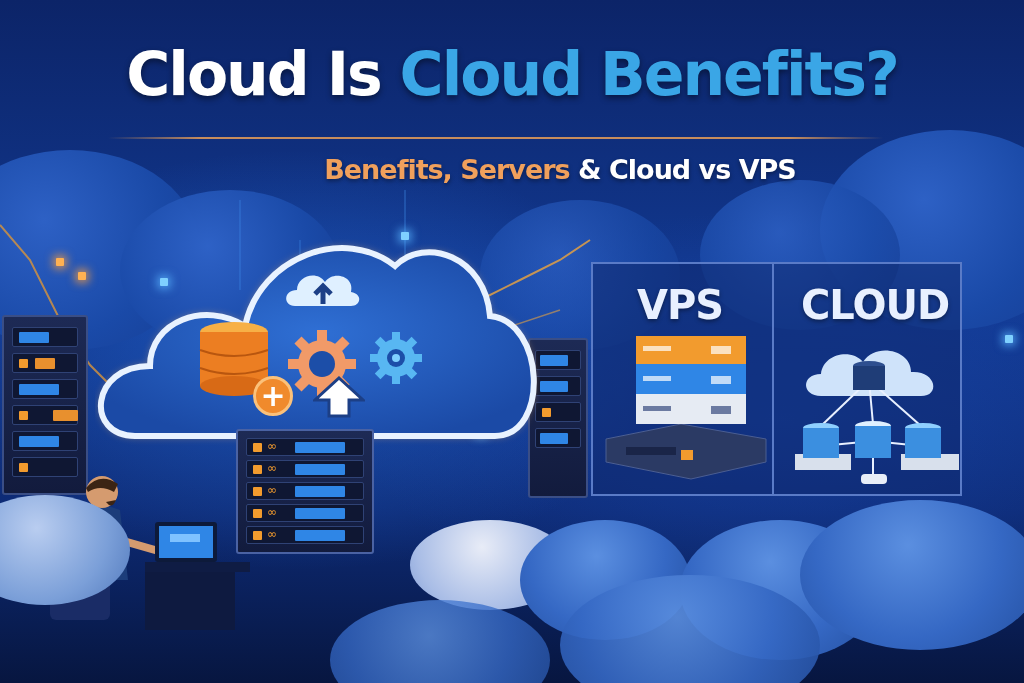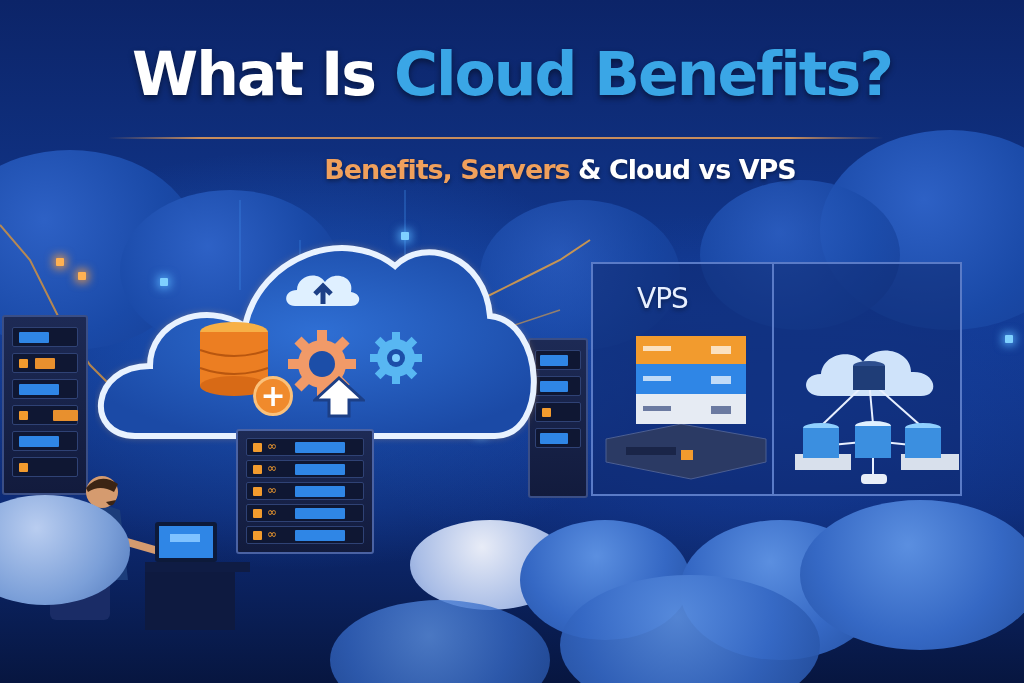--- a/index.html
+++ b/index.html
@@ -50,21 +50,21 @@
 
   
   .main-cloud { position: absolute; left: 95px; top: 226px; width: 445px; height: 240px; }
 
   
   .panel {
     position: absolute; left: 591px; top: 262px; width: 371px; height: 234px;
     border: 2px solid #5a7bc7; background: rgba(14,40,110,0.55);
   }
   .panel .sep { position: absolute; left: 179px; top: 0; bottom: 0; width: 2px; background: #5a7bc7; }
-  .panel-label { position: absolute; top: 18px; font-weight: 400; font-size: 28px; color: #e8f0ff; letter-spacing: -1px; text-shadow: 0 2px 4px rgba(0,0,0,0.4); }
+  .panel-label { position: absolute; top: 18px; font-weight: 700; font-size: 40px; color: #e8f0ff; letter-spacing: -1px; text-shadow: 0 2px 4px rgba(0,0,0,0.4); }
   .vs-badge {
     position: absolute; left: 740px; top: 347px; width: 62px; height: 62px; border-radius: 50%;
     background: radial-gradient(circle at 40% 35%, #f08a38, #c9521a 70%);
     border: 3px solid #f5a45e; color: #fff; font-weight: 700; font-size: 27px;
     display: flex; align-items: center; justify-content: center; letter-spacing: -1px;
     box-shadow: 0 2px 6px rgba(0,0,0,0.5);
   }
   .watermark {
     position: absolute; left: 812px; top: 632px; font-family: "DejaVu Sans", sans-serif;
     font-weight: 700; font-style: italic; font-size: 19px; color: #f3f6ff; letter-spacing: -0.5px;
@@ -246,20 +246,21 @@
   <div class="fgcloud" style="left:410px;top:520px;width:160px;height:90px;background:radial-gradient(circle at 45% 30%,#e8ecf7,#a9bde6 60%,#6f8fd0);"></div>
   <div class="fgcloud" style="left:520px;top:520px;width:170px;height:120px;"></div>
   <div class="fgcloud" style="left:680px;top:520px;width:200px;height:140px;"></div>
   <div class="fgcloud" style="left:800px;top:500px;width:240px;height:150px;"></div>
   <div class="fgcloud" style="left:560px;top:575px;width:260px;height:140px;opacity:0.9;"></div>
   <div class="fgcloud" style="left:330px;top:600px;width:220px;height:120px;opacity:0.8;"></div>
 
   <div class="panel">
     <div class="sep"></div>
     <div class="panel-label" style="left:44px;">VPS</div>
+    <div class="panel-label" style="left:208px;">CLOUD</div>
 
     <svg class="abs" style="left:8px;top:70px" width="170" height="150" viewBox="0 0 170 150">
       <path d="M5,105 L80,90 L165,105 L165,128 L90,145 L5,128 Z" fill="#2b3a64" stroke="#4b5e92"></path>
       <rect x="25" y="113" width="50" height="8" fill="#1a2548"></rect>
       <rect x="80" y="116" width="12" height="10" fill="#f29b2e"></rect>
       <rect x="35" y="60" width="110" height="30" fill="#e6ebf3"></rect>
       <rect x="35" y="30" width="110" height="30" fill="#2f86e6"></rect>
       <rect x="35" y="2" width="110" height="28" fill="#f29b2e"></rect>
       <g fill="#ffffff" opacity="0.7">
         <rect x="42" y="12" width="28" height="5"></rect>
@@ -294,21 +295,21 @@
         <ellipse cx="92" cy="90" rx="18" ry="5" fill="#dff0ff"></ellipse>
           <rect x="74" y="90" width="36" height="32" fill="#3b8fe0"></rect>
         <ellipse cx="142" cy="92" rx="18" ry="5" fill="#8fd0ff"></ellipse>
           <rect x="124" y="92" width="36" height="30" fill="#3b8fe0"></rect>
       </g>
     </svg>
   </div>
 
 
   <div class="title">
-    <span class="w">What Is</span>
+    <span class="w">Cloud Is</span>
     <span class="c">Cloud Benefits?</span>
   </div>
   <div class="divider"></div>
   <div class="subtitle">
     <span class="o">Benefits, Servers</span>
     <span class="w">&amp; Cloud vs VPS</span>
   </div>
 
 </div>
 

